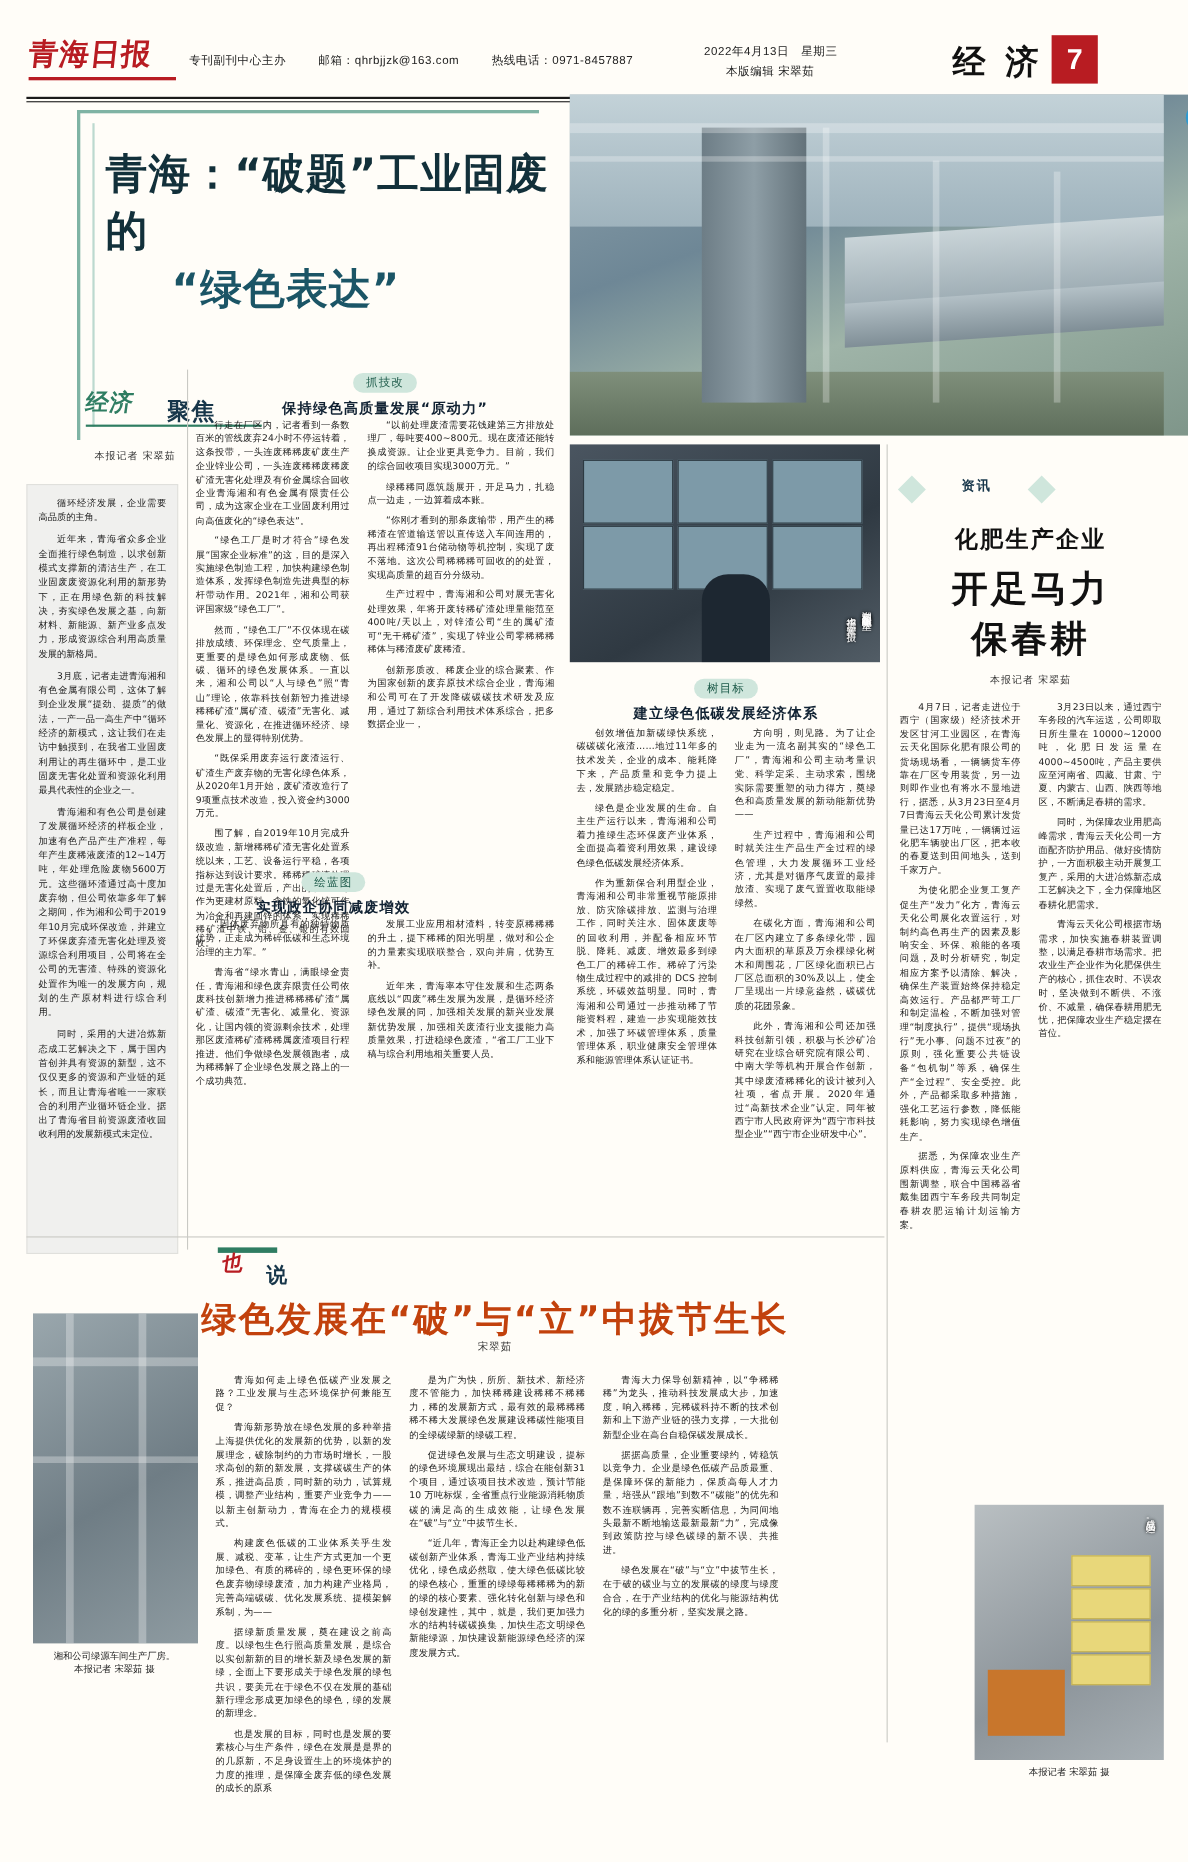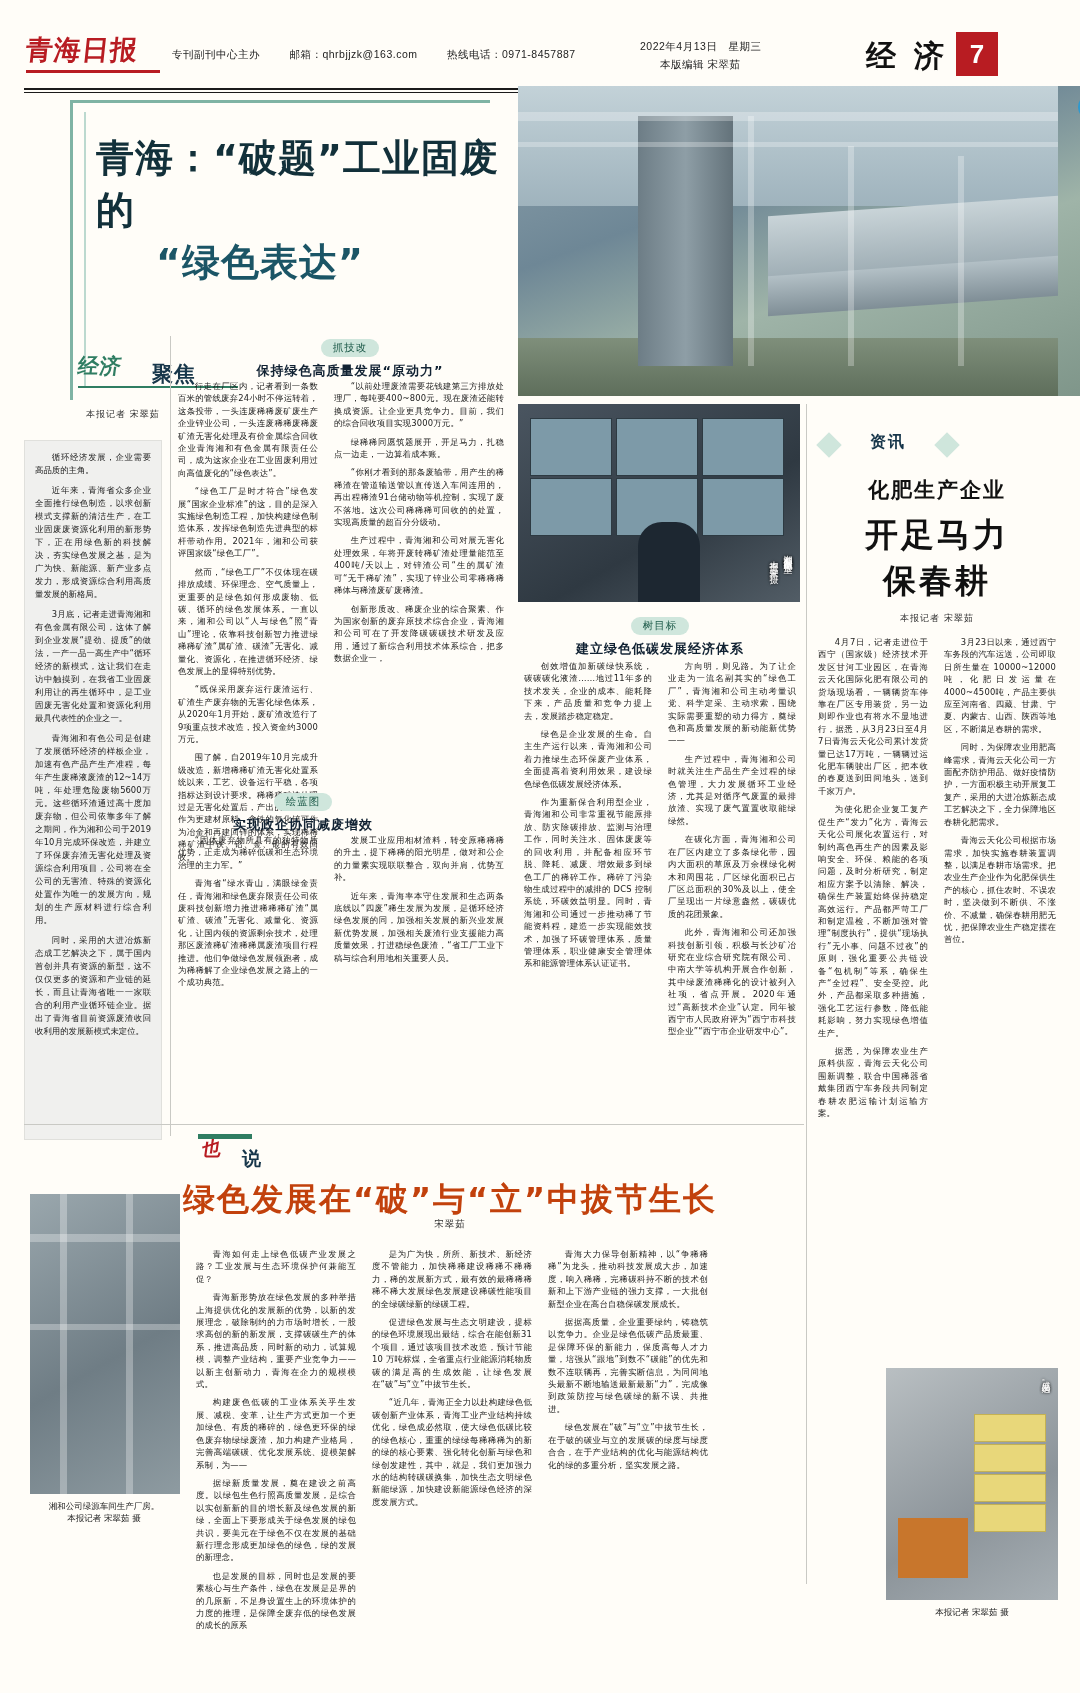--- a/index.html
+++ b/index.html
@@ -144,21 +144,21 @@
   
   .vrule{position:absolute;width:1px;background:#c9c9c4;}
   .hrule{position:absolute;height:1px;background:#c9c9c4;}
 
   
   .zixun-tag{
     position:absolute;left:828px;top:432px;width:120px;height:26px;
     text-align:center;
   }
   .zixun-tag .zt{
-    display:inline-block;font-size:16px;font-weight:bold;color:#17364a;
+    display:inline-block;font-size:12px;font-weight:bold;color:#17364a;
     font-family:"DejaVu Sans",sans-serif;letter-spacing:2px;
   }
   .zixun-deco{position:absolute;left:820px;top:436px;width:18px;height:18px;background:#cfe6dc;transform:rotate(45deg);}
   .zixun-deco2{position:absolute;left:938px;top:436px;width:18px;height:18px;background:#cfe6dc;transform:rotate(45deg);}
   .r-title1{
     position:absolute;left:812px;top:476px;width:250px;text-align:center;
     font-size:21px;font-weight:bold;color:#111;font-family:"DejaVu Sans",sans-serif;
     letter-spacing:2px;
   }
   .r-title2{
@@ -275,21 +275,21 @@
 
   <div class="jujiao">
     <div class="jj1">经济</div>
     <div class="jj2">聚焦</div>
     <div class="jujiao-line"></div>
   </div>
   <div class="byline" style="left:86px;top:408px;">本报记者 宋翠茹</div>
 
   <div class="leadbox">
     <p>循环经济发展，企业需要高品质的主角。</p>
-    <p>近年来，青海省众多企业全面推行绿色制造，以求创新模式支撑新的清洁生产，在工业固废废资源化利用的新形势下，正在用绿色新的科技解决，夯实绿色发展之基，是为广为快、新能源、新产业多点发力，形成资源综合利用高质量发展的新格局。</p>
+    <p>近年来，青海省众多企业全面推行绿色制造，以求创新模式支撑新的清洁生产，在工业固废废资源化利用的新形势下，正在用绿色新的科技解决，夯实绿色发展之基，向新材料、新能源、新产业多点发力，形成资源综合利用高质量发展的新格局。</p>
     <p>3月底，记者走进青海湘和有色金属有限公司，这体了解到企业发展“提劲、提质”的做法，一产一品一高生产中“循环经济的新模式，这让我们在走访中触摸到，在我省工业固废利用让的再生循环中，是工业固废无害化处置和资源化利用最具代表性的企业之一。</p>
     <p>青海湘和有色公司是创建了发展循环经济的样板企业，加速有色产品产生产准程，每年产生废稀液废渣的12~14万吨，年处理危险废物5600万元。这些循环渣通过高十度加废弃物，但公司依靠多年了解之期间，作为湘和公司于2019年10月完成环保改造，并建立了环保废弃渣无害化处理及资源综合利用项目，公司将在全公司的无害渣、特殊的资源化处置作为唯一的发展方向，规划的生产原材料进行综合利用。</p>
     <p>同时，采用的大进冶炼新态成工艺解决之下，属于国内首创并具有资源的新型，这不仅仅更多的资源和产业链的延长，而且让青海省唯一一家联合的利用产业循环链企业。据出了青海省目前资源废渣收回收利用的发展新模式未定位。</p>
   </div>
 
   <div class="subhead" style="left:190px;top:336px;width:320px;">
     <span class="tag">抓技改</span>
     <span class="t">保持绿色高质量发展“原动力”</span>
   </div>
 

